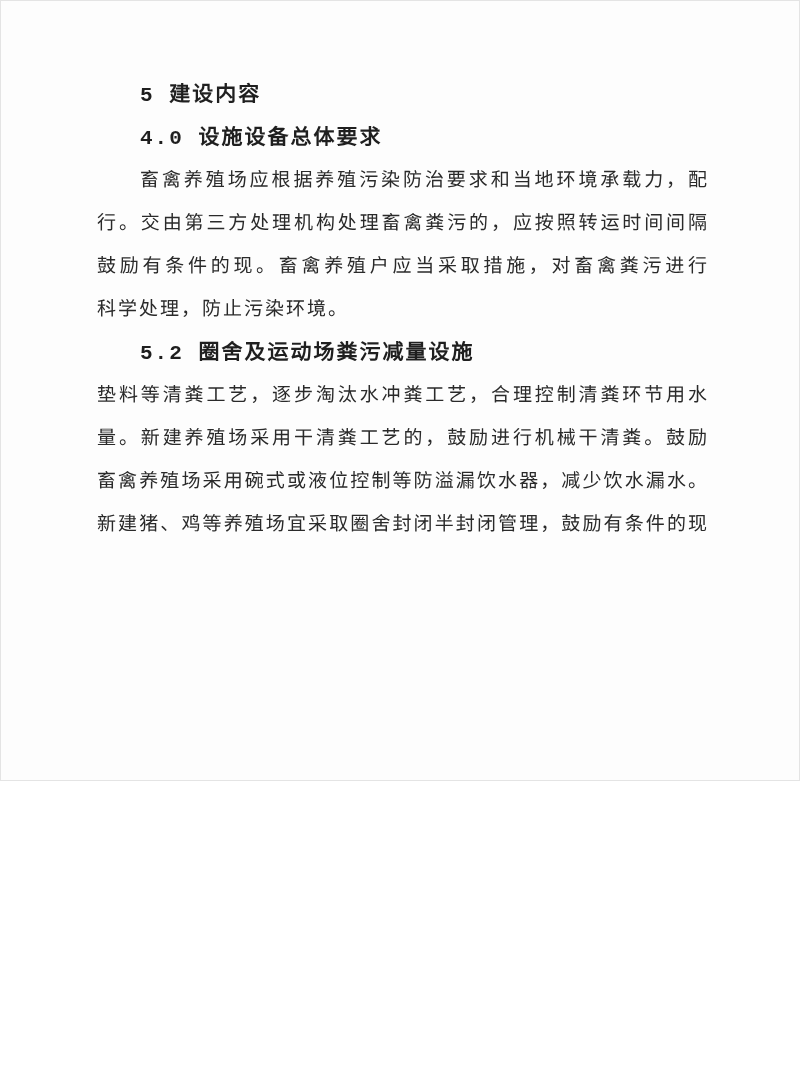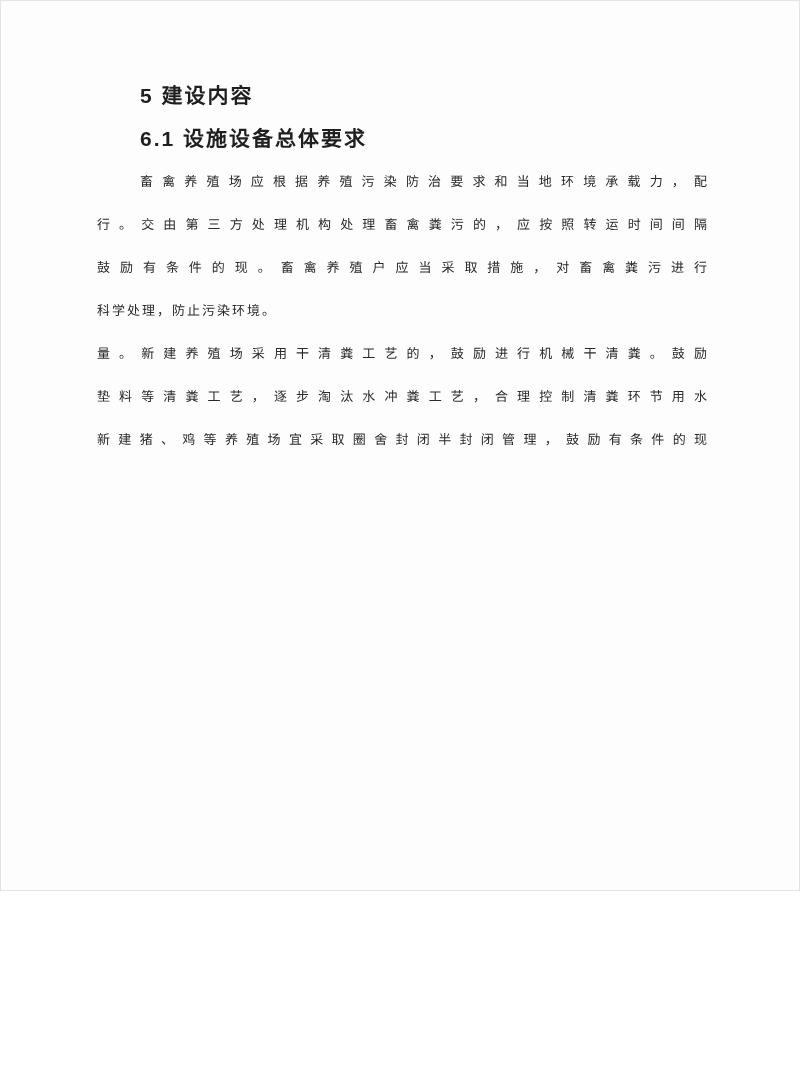--- a/index.html
+++ b/index.html
@@ -3,43 +3,43 @@
 <meta charset="utf-8">
 <style>
   html, body {
     margin: 0;
     padding: 0;
     background: #ffffff;
   }
   .page {
     position: relative;
     width: 800px;
-    height: 891px;
+    height: 781px;
     background: #fdfdfd;
     box-shadow: inset 0 0 0 1px #e4e4e4;
     overflow: hidden;
-    font-family: Liberation Sans, sans-serif;
+    font-family: Liberation Mono, monospace;
   }
   .content {
     position: absolute;
     left: 97px;
     top: 74px;
     width: 612px;
   }
   .heading {
     font-size: 21px;
     font-weight: bold;
     line-height: 43px;
     letter-spacing: 2px;
     color: #1f1f1f;
     text-indent: 43px;
     white-space: nowrap;
   }
   .line {
-    font-size: 13px;
+    font-size: 19px;
     line-height: 43px;
     letter-spacing: 2px;
     color: #2a2a2a;
     text-align: justify;
     text-justify: inter-ideograph;
   }
   .line.first {
     text-indent: 43px;
   }
   .line.jl {
@@ -59,29 +59,31 @@
     padding: 0 7px;
   }
 </style>
 </head>
 <body>
 
 <div class="page">
 
   <div class="content">
       <div class="heading">5 建设内容</div>
-      <div class="heading">6.1 设施设备总体要求</div>
+      <div class="heading">4.0 设施设备总体要求</div>
       <div>
         <div class="line first jl">畜禽养殖场应根据养殖污染防治要求和当地环境承载力，配</div>
         <div class="line jl">行。交由第三方处理机构处理畜禽粪污的，应按照转运时间间隔</div>
         <div class="line jl">鼓励有条件的现。畜禽养殖户应当采取措施，对畜禽粪污进行</div>
         <div class="line">科学处理，防止污染环境。</div>
       </div>
+      <div class="heading">5.2 圈舍及运动场粪污减量设施</div>
       <div>
+        <div class="line jl">垫料等清粪工艺，逐步淘汰水冲粪工艺，合理控制清粪环节用水</div>
         <div class="line jl">量。新建养殖场采用干清粪工艺的，鼓励进行机械干清粪。鼓励</div>
-        <div class="line jl">垫料等清粪工艺，逐步淘汰水冲粪工艺，合理控制清粪环节用水</div>
+        <div class="line jl">畜禽养殖场采用碗式或液位控制等防溢漏饮水器，减少饮水漏水。</div>
         <div class="line jl">新建猪、鸡等养殖场宜采取圈舍封闭半封闭管理，鼓励有条件的现</div>
       </div>
     </div>
 
   <div class="page-number"><span class="dash">—</span><span>6</span><span class="dash">—</span></div>
 
 </div>
 
 </body></html>

